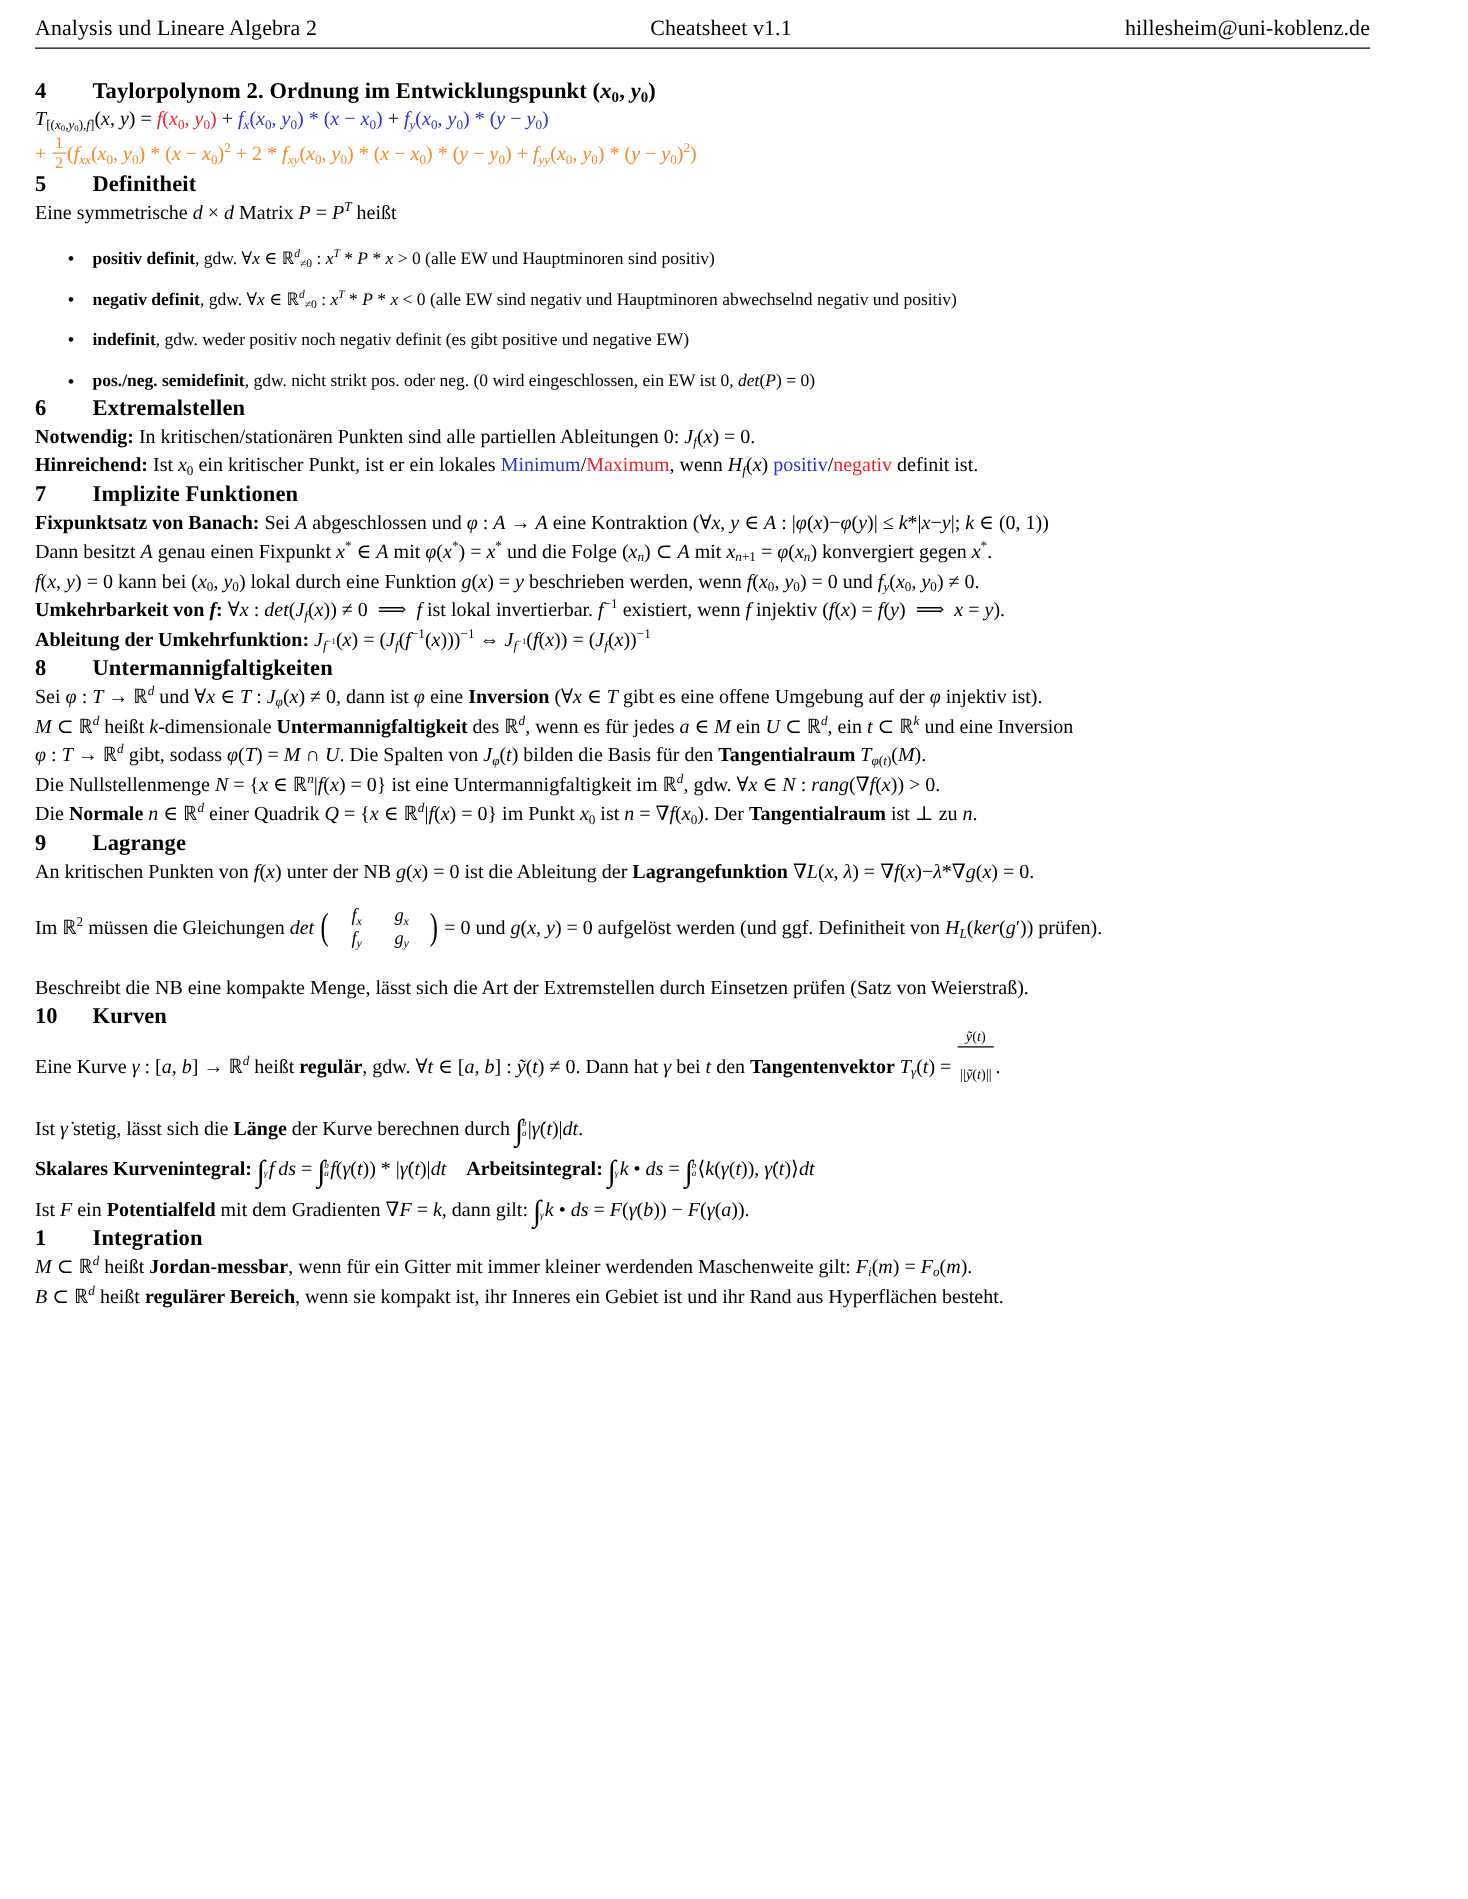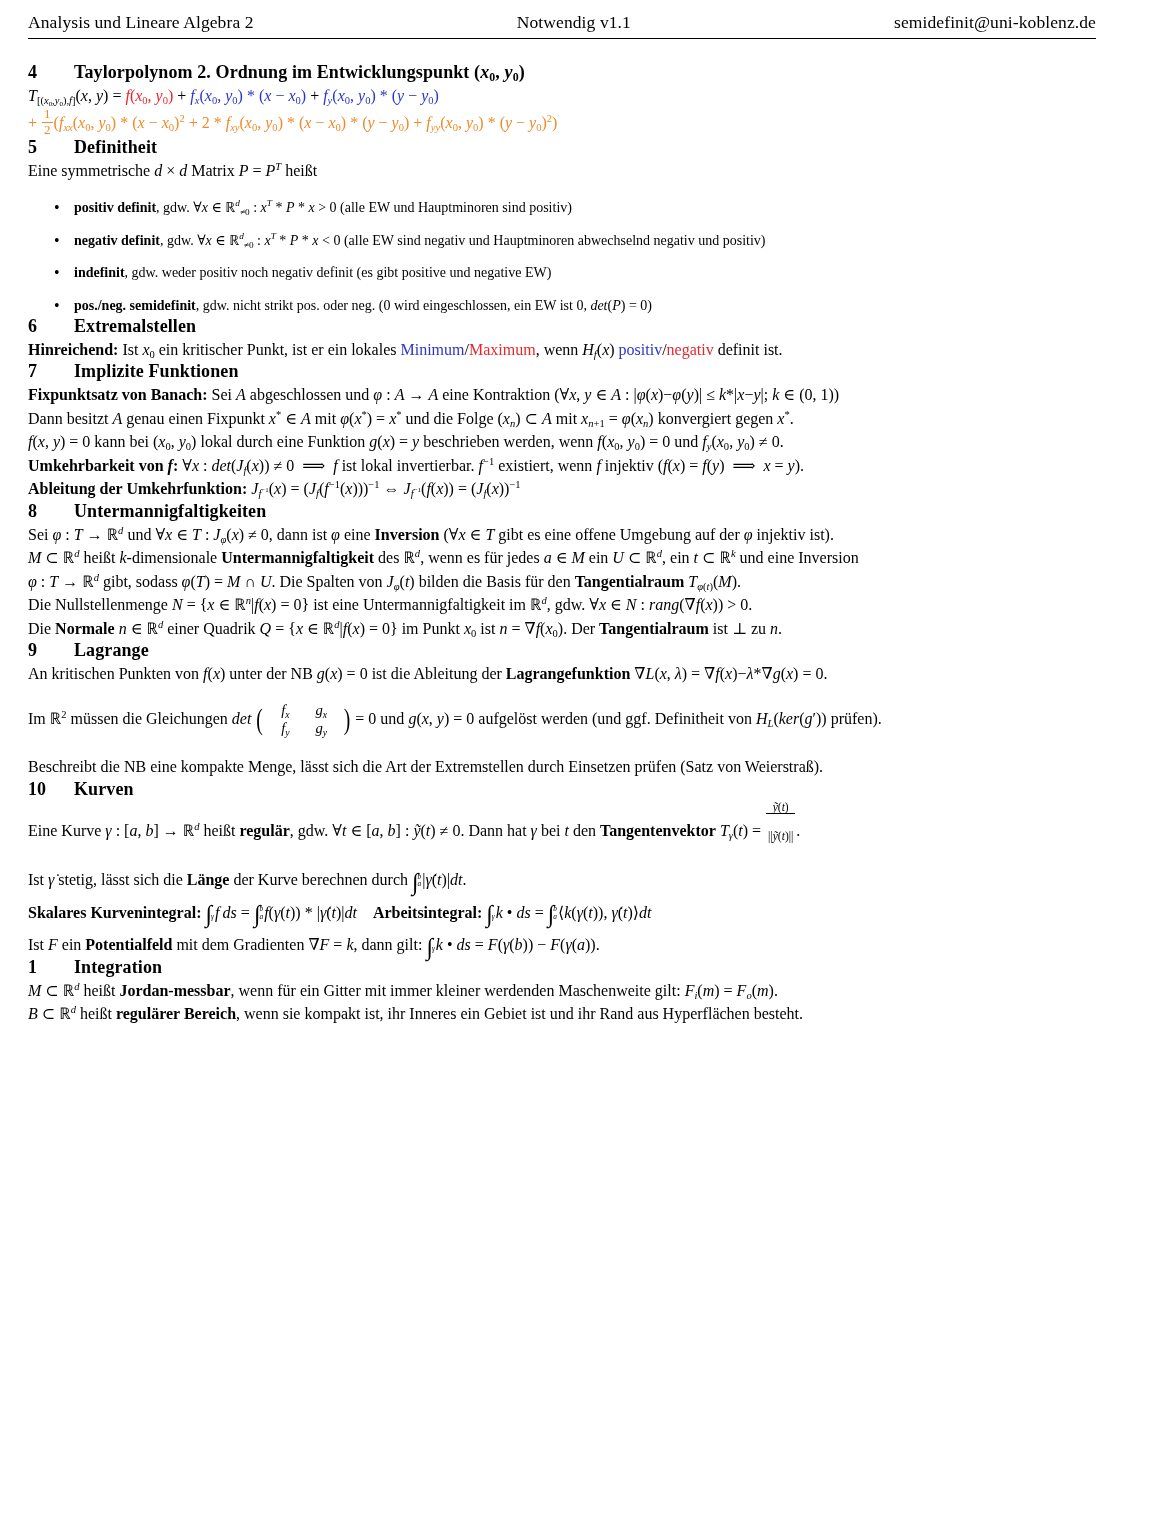--- a/index.html
+++ b/index.html
@@ -188,22 +188,22 @@
   .matx .pR { right: 0; }
   .wrapmat { line-height: 1.0; }
 </style>
 </head>
 <body>
 
 <div class="page">
 
   <div class="runhead">
     <span class="rh-left">Analysis und Lineare Algebra 2</span>
-    <span class="rh-center">Notwendig v1.1</span>
-    <span class="rh-right">semidefinit@uni-koblenz.de</span>
+    <span class="rh-center">Cheatsheet v1.1</span>
+    <span class="rh-right">hillesheim@uni-koblenz.de</span>
   </div>
   <div class="runrule"></div>
 
   <div class="content">
 
     <h2 class="sec">
       <span class="secnum">4</span><span>Taylorpolynom 2. Ordnung im Entwicklungspunkt</span><span class="up"> (<span class="mi">x</span><sub>0</sub>, <span class="mi">y</span><sub>0</sub>)</span>
     </h2>
 
     <p class="body blk"><span class="mi">T</span><sub>[(<span class="mi">x</span><sub>0</sub>,<span class="mi">y</span><sub>0</sub>),<span class="mi">f</span>]</sub>(<span class="mi">x</span>, <span class="mi">y</span>) = <span class="red"><span class="mi">f</span>(<span class="mi">x</span><sub>0</sub>, <span class="mi">y</span><sub>0</sub>)</span> + <span class="blue"><span class="mi">f</span><sub><span class="mi">x</span></sub>(<span class="mi">x</span><sub>0</sub>, <span class="mi">y</span><sub>0</sub>) * (<span class="mi">x</span> − <span class="mi">x</span><sub>0</sub>)</span> + <span class="blue"><span class="mi">f</span><sub><span class="mi">y</span></sub>(<span class="mi">x</span><sub>0</sub>, <span class="mi">y</span><sub>0</sub>) * (<span class="mi">y</span> − <span class="mi">y</span><sub>0</sub>)</span></p>
@@ -220,20 +220,21 @@
       <li><b>positiv definit</b>, gdw. ∀<span class="mi">x</span> ∈ <span class="bb">ℝ</span><sup><span class="mi">d</span></sup><sub>≠0</sub> : <span class="mi">x</span><sup><span class="mi">T</span></sup> * <span class="mi">P</span> * <span class="mi">x</span> &gt; 0 (alle EW und Hauptminoren sind positiv)</li>
       <li><b>negativ definit</b>, gdw. ∀<span class="mi">x</span> ∈ <span class="bb">ℝ</span><sup><span class="mi">d</span></sup><sub>≠0</sub> : <span class="mi">x</span><sup><span class="mi">T</span></sup> * <span class="mi">P</span> * <span class="mi">x</span> &lt; 0 (alle EW sind negativ und Hauptminoren abwechselnd negativ und positiv)</li>
       <li><b>indefinit</b>, gdw. weder positiv noch negativ definit (es gibt positive und negative EW)</li>
       <li><b>pos./neg. semidefinit</b>, gdw. nicht strikt pos. oder neg. (0 wird eingeschlossen, ein EW ist 0, <span class="mi">det</span>(<span class="mi">P</span>) = 0)</li>
     </ul>
 
     <h2 class="sec sec-sp">
       <span class="secnum">6</span><span>Extremalstellen</span>
     </h2>
 
+    <p class="body blk"><b>Notwendig:</b> In kritischen/stationären Punkten sind alle partiellen Ableitungen 0: <span class="mi">J</span><sub><span class="mi">f</span></sub>(<span class="mi">x</span>) = 0.</p>
     <p class="body"><b>Hinreichend:</b> Ist <span class="mi">x</span><sub>0</sub> ein kritischer Punkt, ist er ein lokales <span class="blue">Minimum</span>/<span class="red">Maximum</span>, wenn <span class="mi">H</span><sub><span class="mi">f</span></sub>(<span class="mi">x</span>) <span class="blue">positiv</span>/<span class="red">negativ</span> definit ist.</p>
 
     <h2 class="sec sec-sp">
       <span class="secnum">7</span><span>Implizite Funktionen</span>
     </h2>
 
     <p class="body blk"><b>Fixpunktsatz von Banach:</b> Sei <span class="mi">A</span> abgeschlossen und <span class="mi">φ</span> : <span class="mi">A</span> → <span class="mi">A</span> eine Kontraktion (∀<span class="mi">x</span>, <span class="mi">y</span> ∈ <span class="mi">A</span> : |<span class="mi">φ</span>(<span class="mi">x</span>)−<span class="mi">φ</span>(<span class="mi">y</span>)| ≤ <span class="mi">k</span>*|<span class="mi">x</span>−<span class="mi">y</span>|; <span class="mi">k</span> ∈ (0, 1))</p>
     <p class="body">Dann besitzt <span class="mi">A</span> genau einen Fixpunkt <span class="mi">x</span><sup>*</sup> ∈ <span class="mi">A</span> mit <span class="mi">φ</span>(<span class="mi">x</span><sup>*</sup>) = <span class="mi">x</span><sup>*</sup> und die Folge (<span class="mi">x</span><sub><span class="mi">n</span></sub>) ⊂ <span class="mi">A</span> mit <span class="mi">x</span><sub><span class="mi">n</span>+1</sub> = <span class="mi">φ</span>(<span class="mi">x</span><sub><span class="mi">n</span></sub>) konvergiert gegen <span class="mi">x</span><sup>*</sup>.</p>
 
     <p class="body blk-lg"><span class="mi">f</span>(<span class="mi">x</span>, <span class="mi">y</span>) = 0 kann bei (<span class="mi">x</span><sub>0</sub>, <span class="mi">y</span><sub>0</sub>) lokal durch eine Funktion <span class="mi">g</span>(<span class="mi">x</span>) = <span class="mi">y</span> beschrieben werden, wenn <span class="mi">f</span>(<span class="mi">x</span><sub>0</sub>, <span class="mi">y</span><sub>0</sub>) = 0 und <span class="mi">f</span><sub><span class="mi">y</span></sub>(<span class="mi">x</span><sub>0</sub>, <span class="mi">y</span><sub>0</sub>) ≠ 0.</p>

